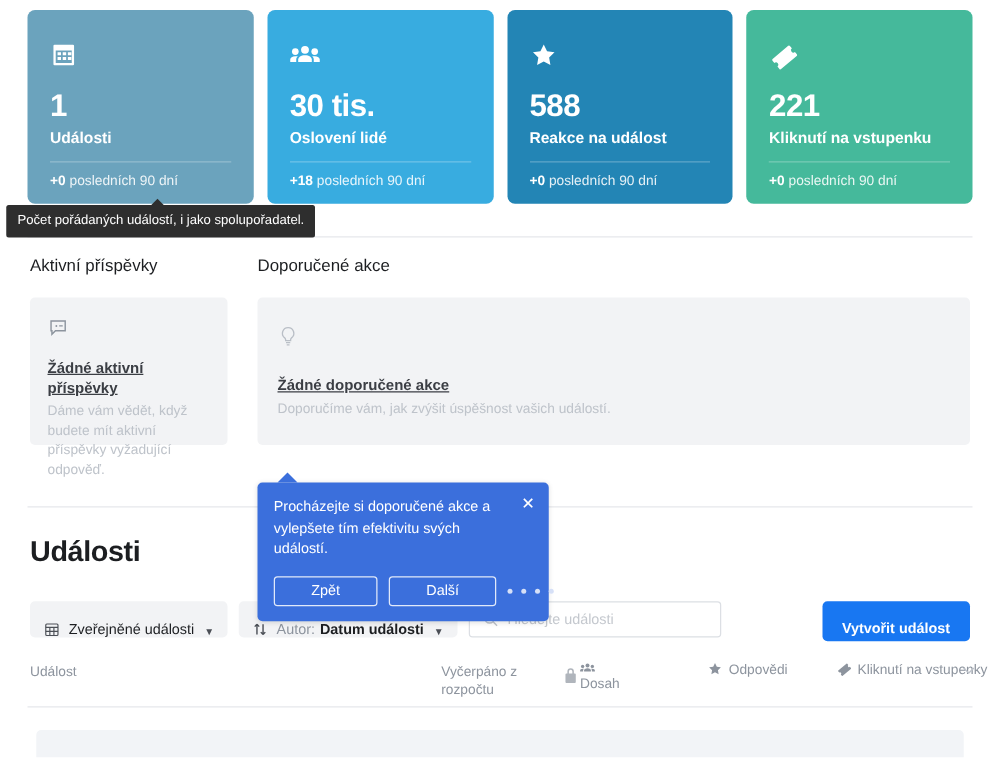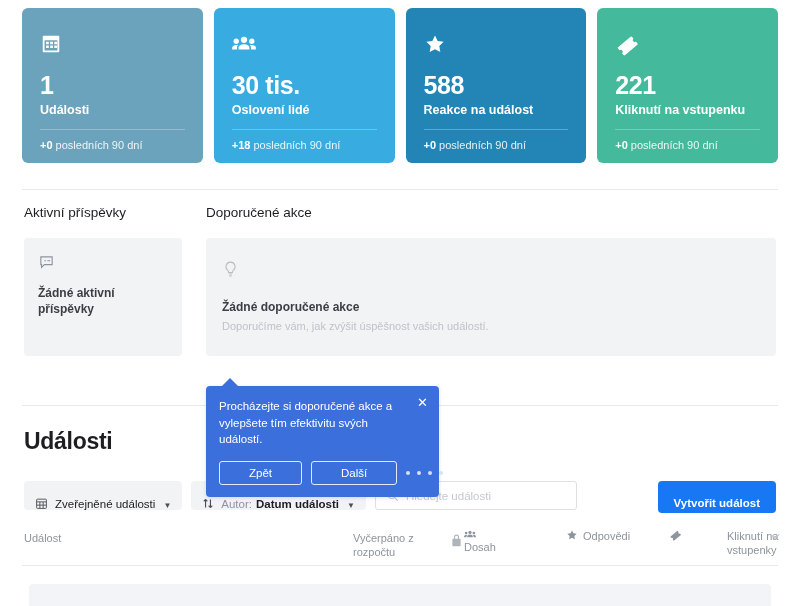--- a/index.html
+++ b/index.html
@@ -75,21 +75,21 @@
   .panel-title { font-size: 13.5px; font-weight: normal; color: #1c1e21; }
   .panel-box {
     margin-top: 18px;
     background: #f2f3f5;
     border-radius: 4px;
   }
   .box-left { padding: 16px 14px 18px 14px; height: 118px; }
   .box-right { padding: 22px 16px 22px 16px; height: 118px; }
   .panel-icon { color: #8d949e; margin-bottom: 10px; display:block; }
   .box-right .panel-icon { margin-bottom: 16px; }
-  .empty-head { font-size: 12px; font-weight: bold; color: #3b3e44; line-height: 1.35; }
+  .empty-head { font-size: 12px; font-weight: bold; color: #3b3e44; line-height: 1.35; text-decoration: underline; }
   .empty-sub { font-size: 11px; color: #bec3ca; line-height: 1.4; margin-top: 4px; }
 
   
   .coach {
     position: absolute; left: 206px; top: 386px;
     width: 233px;
     background: #3b6fdc;
     border-radius: 4px;
     color: #ffffff;
     padding: 12px 13px 12px 13px;
@@ -173,21 +173,21 @@
 
   
   .thead { position: absolute; left: 0; top: 524px; width: 800px; height: 40px; }
   .th { position: absolute; font-size: 11px; color: #8d949e; line-height: 1.3; display: flex; align-items: flex-start; }
   .th .th-icon { margin-right: 5px; display: flex; align-items: center; color: #8d949e; }
   #th-event { left: 24px; top: 7px; }
   #th-budget { left: 353px; top: 7px; width: 80px; }
   #th-lock { left: 451px; top: 10px; }
   #th-reach { left: 464px; top: 5px; flex-direction: column; }
   #th-replies { left: 566px; top: 5px; }
-  #th-ticket { left: 669px; top: 5px; gap: 41px; }
+  #th-ticket { left: 669px; top: 5px; }
   #th-chevron { left: 770px; top: 9px; color: #bec3ca; cursor: pointer; }
 
   
   .row-placeholder {
     position: absolute; left: 29px; top: 584px;
     width: 742px; height: 22px;
     background: #f2f4f7; border-radius: 4px 4px 0 0;
   }
 </style>
 </head>
@@ -258,36 +258,41 @@
       <div class="card-value">221</div>
       <div class="card-label">Kliknutí na vstupenku</div>
       <div class="card-sep"></div>
       <div class="card-delta">
         <b>+0</b>
         <span>posledních 90 dní</span>
       </div>
     </div>
   </div>
 
+  <div class="dark-tip">
+    <span class="arrow"></span>
+    <span>Počet pořádaných událostí, i jako spolupořadatel.</span>
+  </div>
 
   <div class="divider" id="div1"></div>
 
   <div class="panels">
 
     <div class="panel-col-left">
       <div class="panel-title">Aktivní příspěvky</div>
       <div class="panel-box box-left">
         <span class="panel-icon">
           <svg width="17" height="17" viewBox="0 0 24 24" fill="none" stroke="#8d949e" stroke-width="1.6">
             <path d="M4 4h16v11H9l-4 4v-4H4z"></path>
             <circle cx="10" cy="9.5" r="1.1" fill="#8d949e" stroke="none"></circle>
             <path d="M13.2 9.5h4" stroke-width="1.4"></path>
           </svg>
         </span>
         <div class="empty-head">Žádné aktivní příspěvky</div>
+        <div class="empty-sub">Dáme vám vědět, když budete mít aktivní příspěvky vyžadující odpověď.</div>
       </div>
     </div>
 
     <div class="panel-col-right">
       <div class="panel-title">Doporučené akce</div>
       <div class="panel-box box-right">
         <span class="panel-icon">
           <svg width="17" height="19" viewBox="0 0 24 26" fill="none" stroke="#b9bec6" stroke-width="1.5">
             <path d="M12 2.6a6.4 6.4 0 00-3.9 11.5c.7.6 1.1 1.4 1.1 2.3v.8h5.6v-.8c0-.9.4-1.7 1.1-2.3A6.4 6.4 0 0012 2.6z"></path>
             <path d="M9.6 19.4h4.8M10.4 22h3.2"></path>

